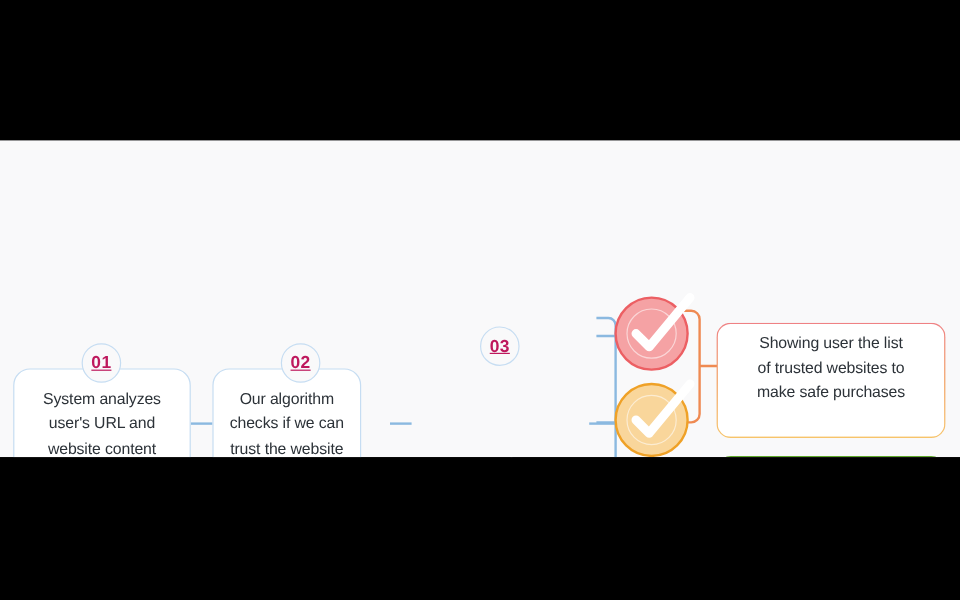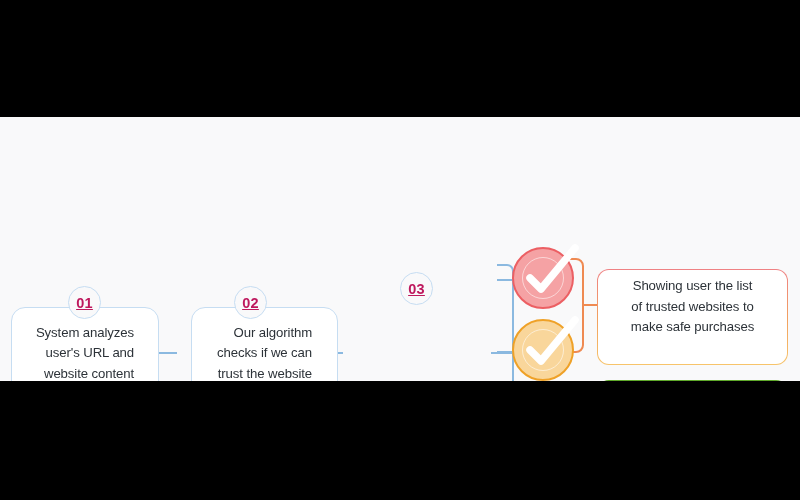--- a/index.html
+++ b/index.html
@@ -50,24 +50,23 @@
     justify-content: center;
     text-align: center;
     padding: 6px 10px 4px 10px;
   }
   .step-card .step-text {
     font-size: 13.2px;
     line-height: 20.5px;
     color: #2c3238;
     letter-spacing: -0.1px;
     white-space: pre-line;
-    text-align: right;
   }
   #card-1 { left: 11px;  top: 190px; width: 148px; height: 91px; }
-  #card-2 { left: 191px; top: 190px; width: 147px; height: 91px; }
+  #card-2 { left: 177px; top: 190px; width: 124px; height: 91px; }
   #card-3 { left: 343px; top: 190px; width: 148px; height: 91px; }
 
   
   .step-badge {
     position: absolute;
     width: 33px;
     height: 33px;
     box-sizing: border-box;
     border: 1.4px solid #c6ddf2;
     border-radius: 50%;

